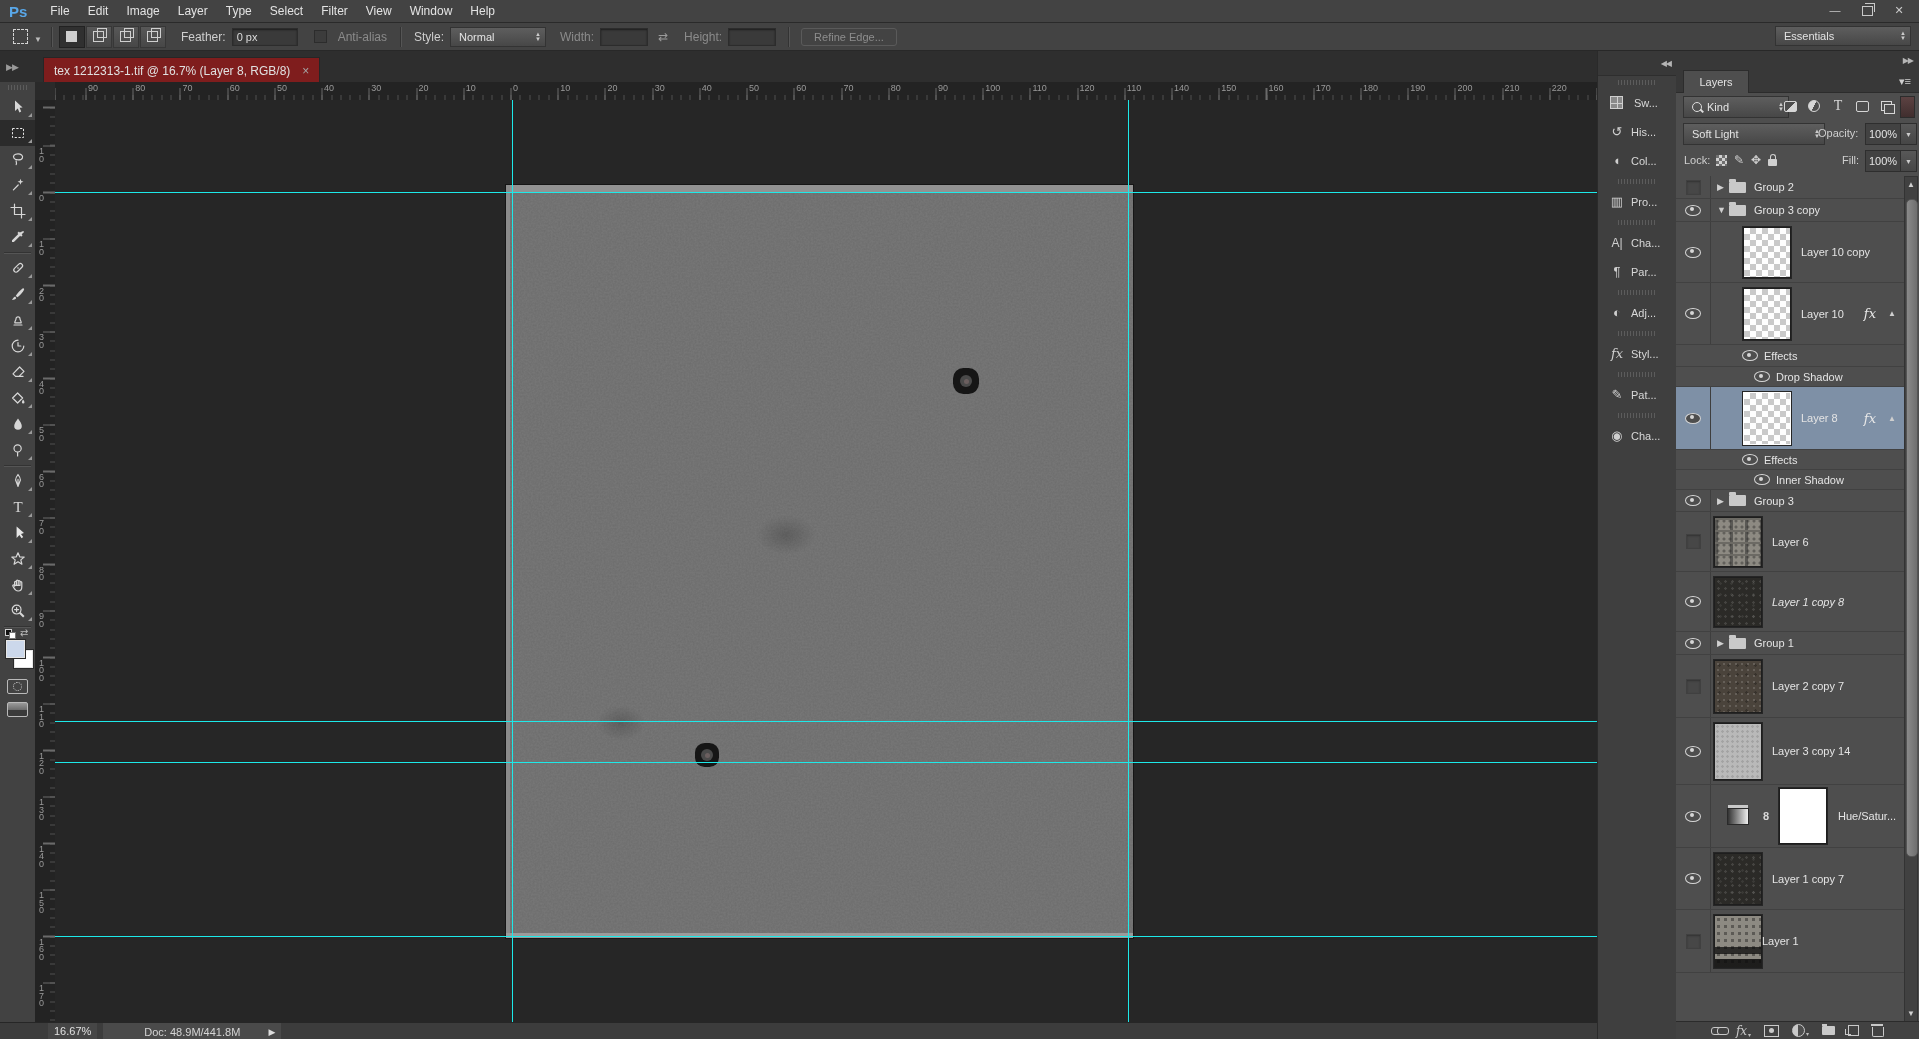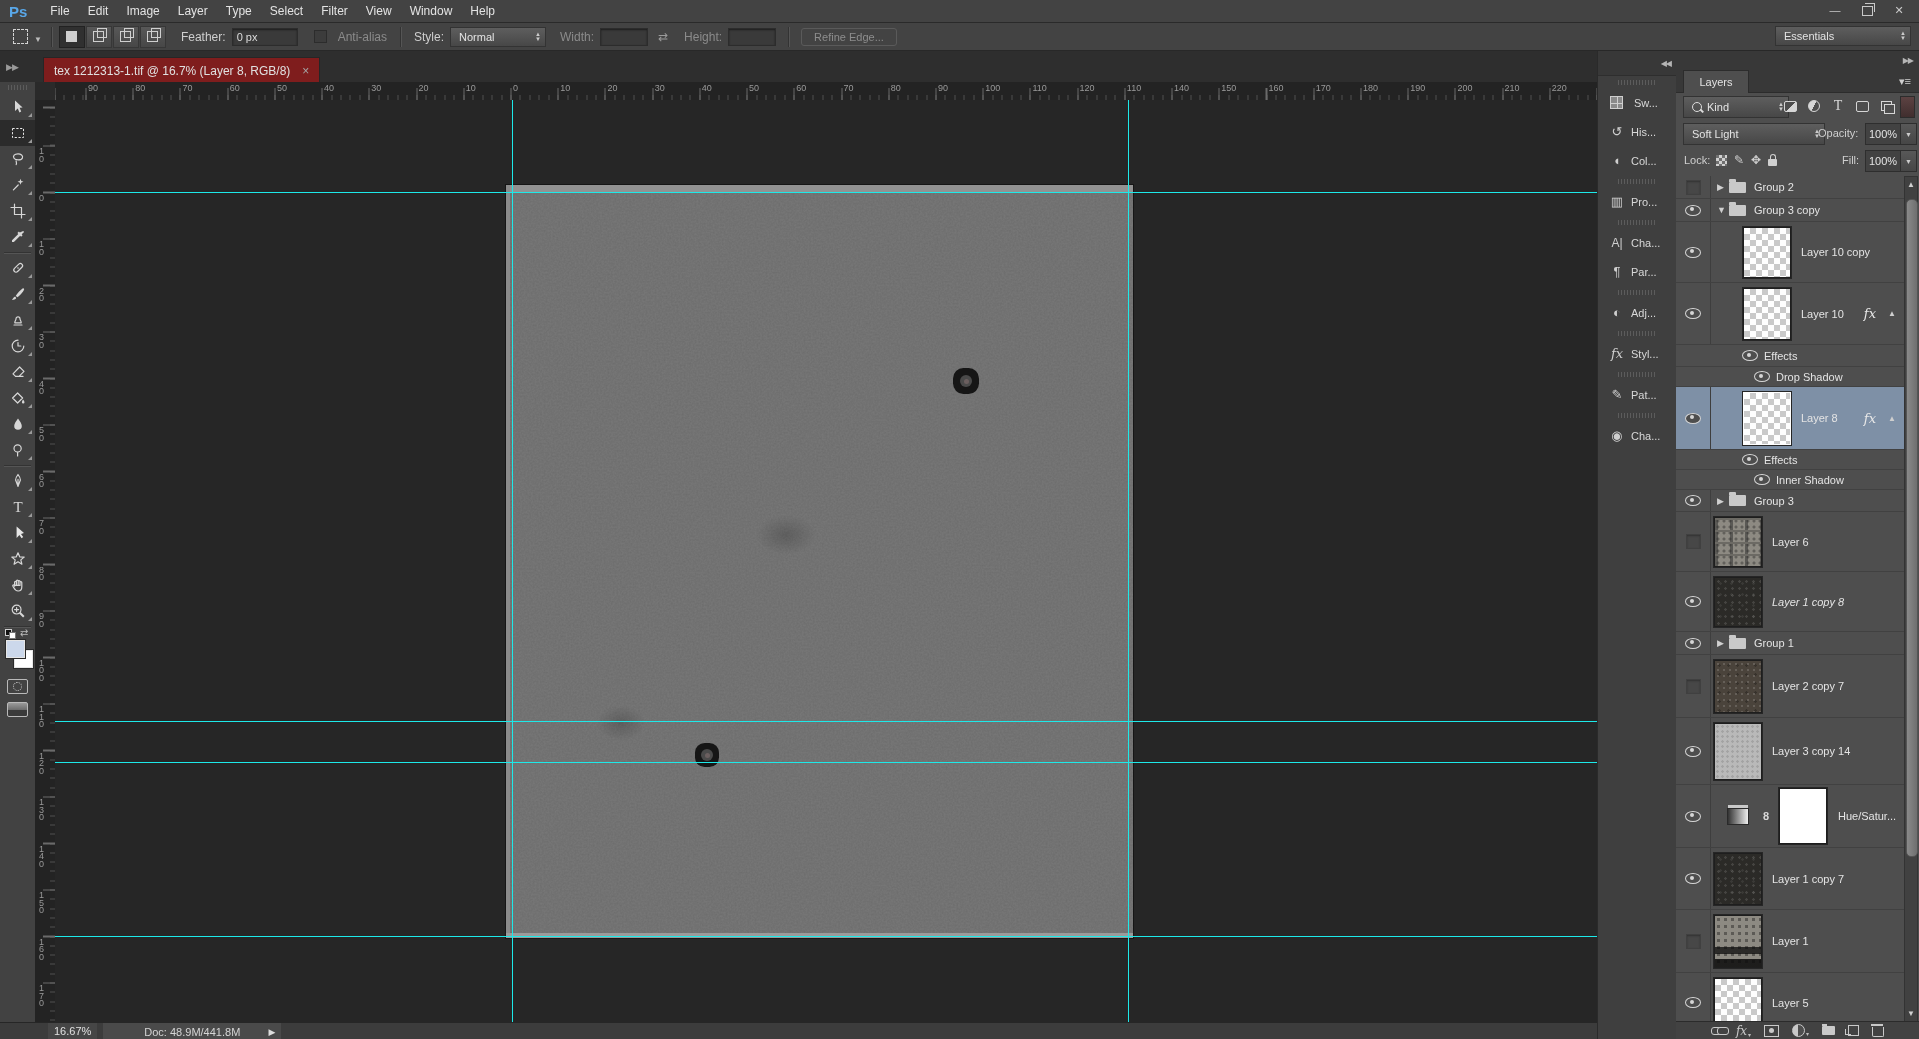--- a/index.html
+++ b/index.html
@@ -780,28 +780,21 @@
             <span class="eye"></span>
           </div>
           <span class="thumb t-dark" style="height: 50px; margin-left: 3px;"></span>
           <span class="lname" style="margin-left: 10px;">Layer 1 copy 7</span>
         </div>
         <div class="lrow" style="top: 734px; height: 63px; position: absolute;">
           <div class="eyecol">
             <span class="eye-off"></span>
           </div>
           <span class="thumb t-tex2" style="height: 51px; margin-left: 3px;"></span>
-          <span class="lname" style="margin-left: 10px;">Layer 1</span>
-        </div>
-        <div class="lrow" style="top: 797px; height: 60px; position: absolute;">
-          <div class="eyecol">
-            <span class="eye"></span>
-          </div>
-          <span class="thumb checker" style="height: 48px; margin-left: 3px;"></span>
-          <span class="lname" style="margin-left: 10px;">Layer 5</span>
+          <span class="lname" style="">Layer 1</span>
         </div>
       </div>
 
     <div id="lp-scroll">
       <span class="sar" style="top:3px">▲</span>
       <div id="lp-thumb"></div>
       <span class="sar" style="bottom:3px">▼</span>
     </div>
 
     <div id="lp-bottom">

